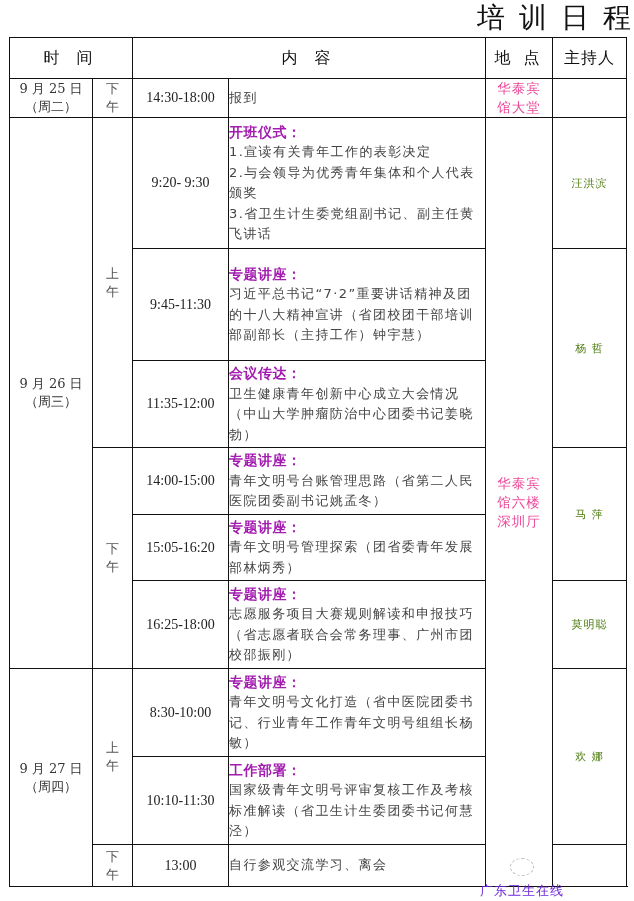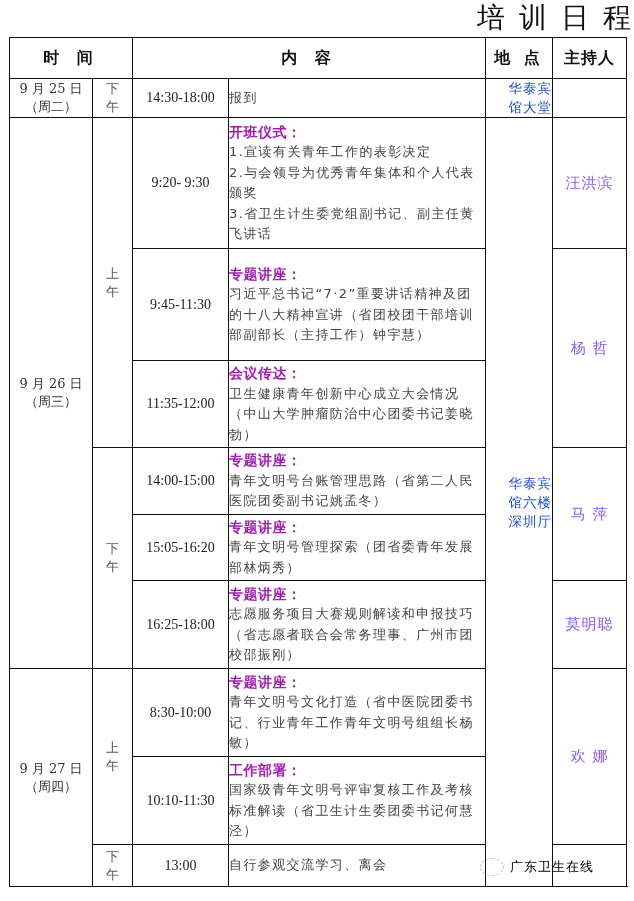--- a/index.html
+++ b/index.html
@@ -4,37 +4,37 @@
 <style>
   html, body { margin: 0; padding: 0; background: #ffffff; }
   body { width: 634px; height: 901px; position: relative; overflow: hidden;
          font-family: "DejaVu Serif", "Liberation Serif", serif; color: #111; }
   .title { position: absolute; left: 11px; top: 0; width: 634px; height: 36px;
            text-align: right; font-family: "DejaVu Sans", "Liberation Sans", sans-serif;
            font-size: 28px; line-height: 36px; letter-spacing: 14px; color: #111; }
   table.sched { position: absolute; left: 9px; top: 37px; border-collapse: collapse;
                 table-layout: fixed; width: 617px; }
   table.sched td, table.sched th { border: 1.5px solid #111; padding: 0; vertical-align: middle; }
-  th { font-family: "DejaVu Sans", "Liberation Sans", sans-serif; font-weight: bold;
+  th { font-family: "DejaVu Sans", "Liberation Sans", sans-serif; font-weight: normal;
        font-size: 16px; letter-spacing: 6px; text-align: center; height: 40px; }
   td.date { text-align: center; font-size: 13px; line-height: 18px; color: #333; }
   td.period { text-align: center; font-size: 13px; line-height: 18px; color: #555; }
   td.period span { display: block; }
   td.time { text-align: center; font-family: "Liberation Serif", "DejaVu Serif", serif;
             font-size: 14px; color: #222; }
   td.content { padding: 2px 6px; font-size: 13px; line-height: 20.5px; color: #444;
                letter-spacing: 1.4px; font-family: "DejaVu Sans", "Liberation Sans", sans-serif; }
   td.content .ch { font-weight: bold; color: #a21caf; letter-spacing: 0.5px; font-size: 14px; }
-  td.venue { text-align: right; font-size: 13.5px; line-height: 19px; color: #1d4ed8;
+  td.venue { text-align: center; font-size: 13.5px; line-height: 19px; color: #ec4899;
              letter-spacing: 1px; font-family: Liberation Serif, serif; }
-  td.host { text-align: center; font-size: 15px; color: #8b5cf6; letter-spacing: 1px;
+  td.host { text-align: center; font-size: 11px; color: #4d7c0f; letter-spacing: 1px;
             font-family: "DejaVu Sans", "Liberation Sans", sans-serif; }
-  .wm { position: absolute; left: 480px; top: 858px; font-size: 13px; color: #000000;
+  .wm { position: absolute; left: 480px; top: 858px; font-size: 13px; color: #6d28d9;
         font-family: "DejaVu Sans", "Liberation Sans", sans-serif; letter-spacing: 1px;
-        display: flex; align-items: center; gap: 6px; }
+        display: flex; align-items: center; gap: 6px; flex-direction: column; }
   .wm .ico { width: 22px; height: 16px; border: 1px dashed #bbb; border-radius: 50%; }
 </style>
 </head>
 <body>
 
 <div class="title">培训日程</div>
 
 <table class="sched">
   <colgroup>
     <col style="width:83px">

